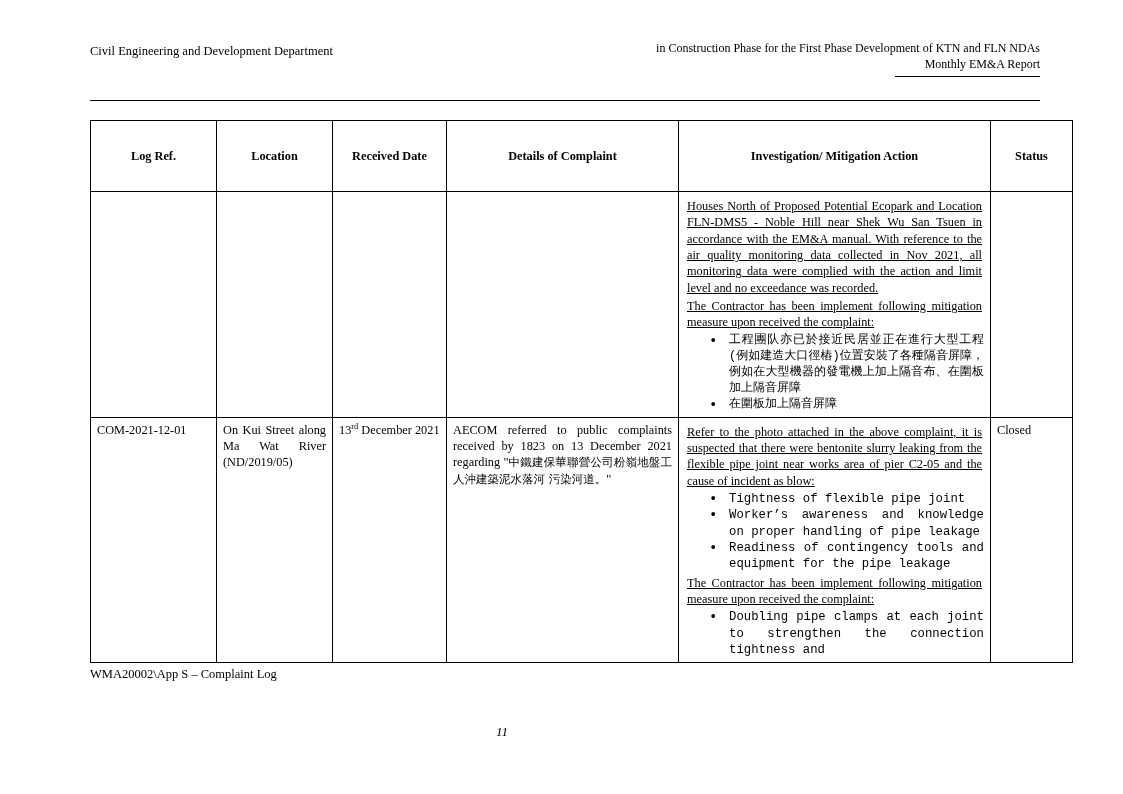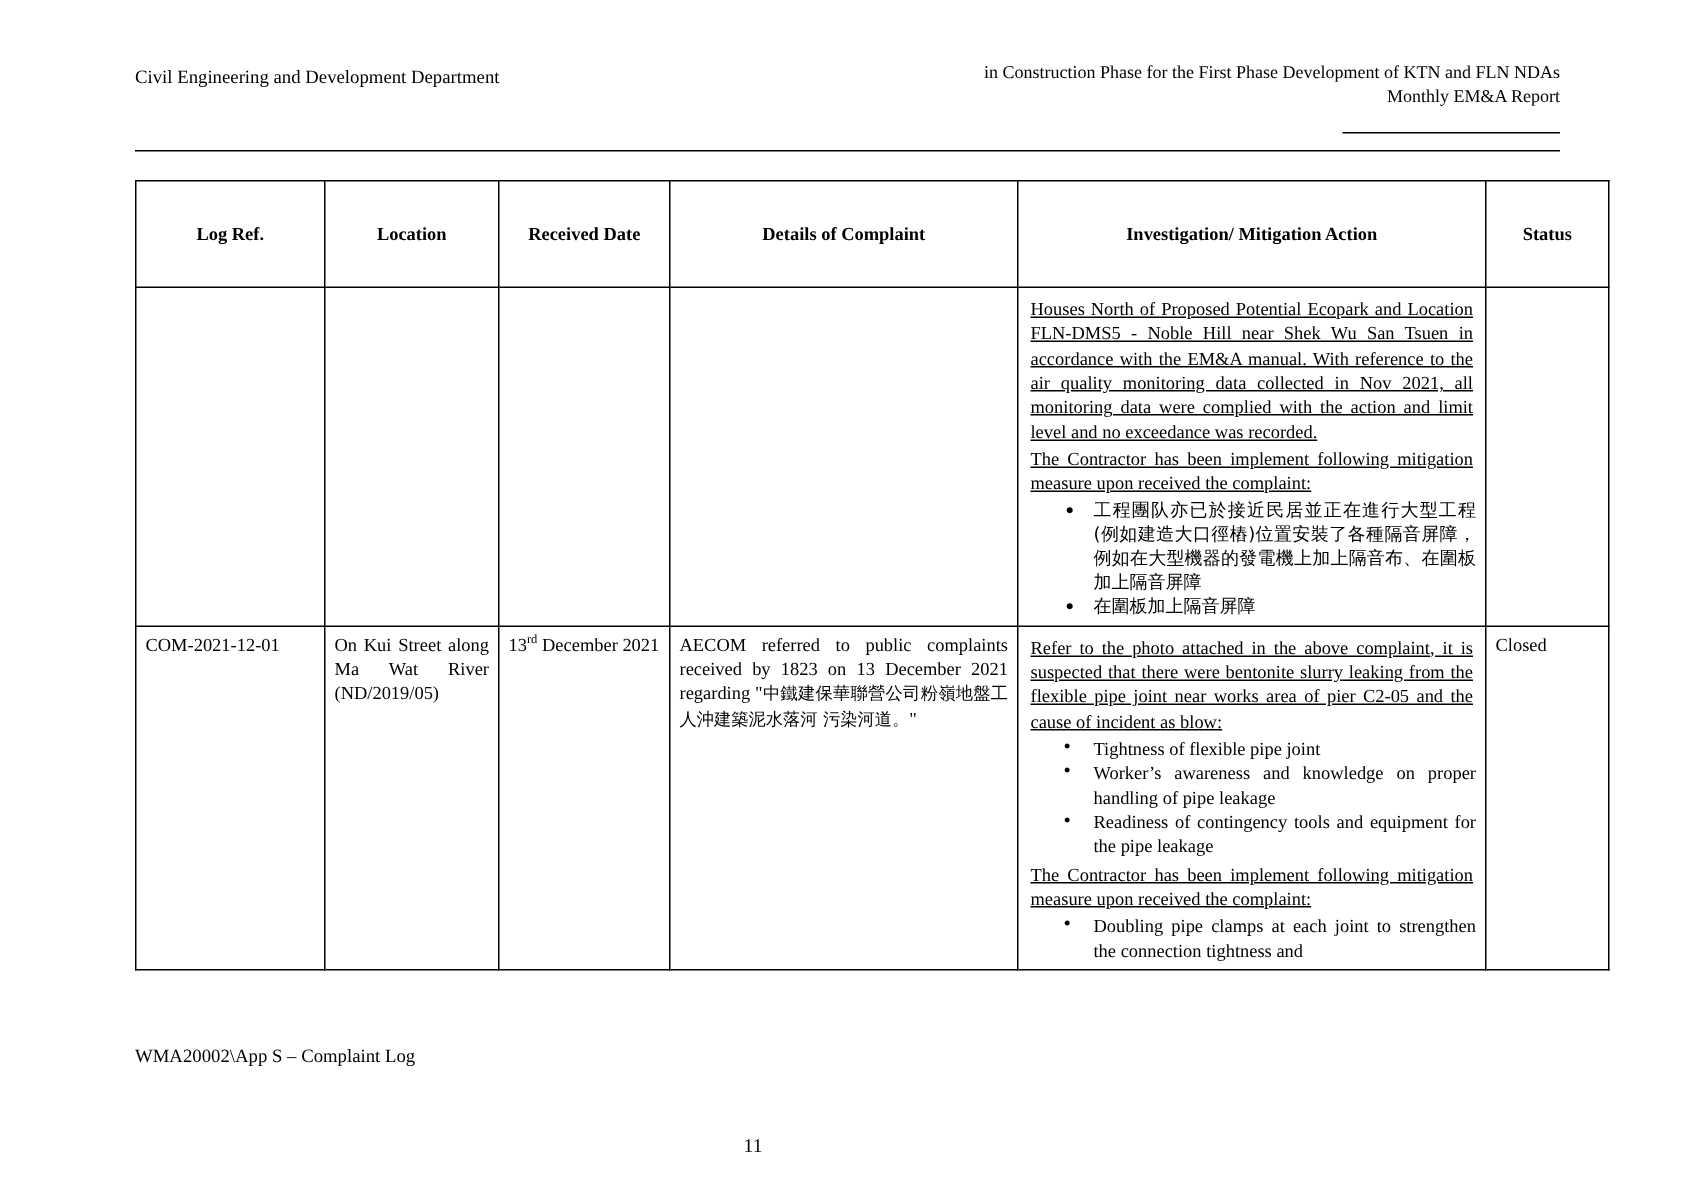--- a/index.html
+++ b/index.html
@@ -40,21 +40,21 @@
     position: absolute;
     right: 0;
     top: 0;
     text-align: right;
     font-size: 12px;
     line-height: 1.35;
   }
   .header-right .line3 {
     border-bottom: 1px solid #000;
     display: inline-block;
-    padding-bottom: 16px;
+    padding-bottom: 4px;
     padding-left: 30px;
   }
   .header-rule {
     position: absolute;
     left: 90px;
     top: 100px;
     width: 950px;
     border-top: 1.2px solid #000;
   }
   
@@ -96,46 +96,48 @@
     margin: 0;
     padding-left: 22px;
     list-style: none;
   }
   ul.bullets > li {
     position: relative;
     padding-left: 22px;
     margin: 0;
     text-align: justify;
     text-justify: inter-word;
+    font-family: Liberation Mono, monospace;
   }
   ul.bullets > li::before {
     content: "\2022";
     position: absolute;
     left: 2px;
     top: -1px;
     font-size: 14px;
   }
   .cjk { font-family: "DejaVu Sans", sans-serif; font-size: 12px; }
   .cjk-inline { font-family: "DejaVu Sans", sans-serif; font-size: 11.5px; }
   sup { font-size: 0.68em; vertical-align: super; line-height: 0; }
   .p-block { margin: 2px; text-decoration: underline; }
   
   .footer-left {
     position: absolute;
     left: 90px;
-    top: 697px;
+    top: 667px;
     font-size: 12.5px;
   }
   .page-number {
     position: absolute;
     left: 0;
-    top: 756px;
+    top: 724px;
     width: 1004px;
     text-align: center;
     font-size: 13px;
+    font-style: italic;
   }
 </style>
 </head>
 <body>
 
 <div class="page">
 
   <div class="header">
     <div class="header-left">Civil Engineering and Development Department</div>
     <div class="header-right">

